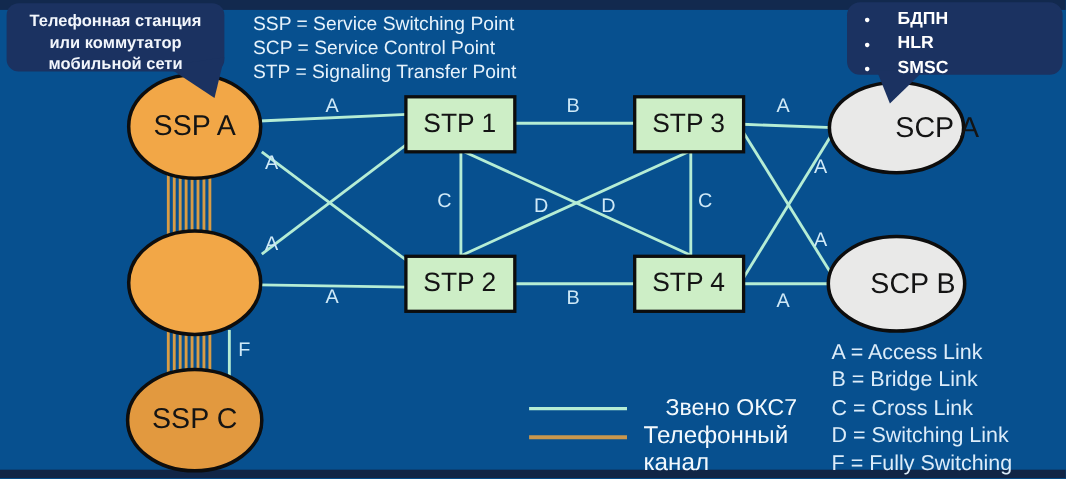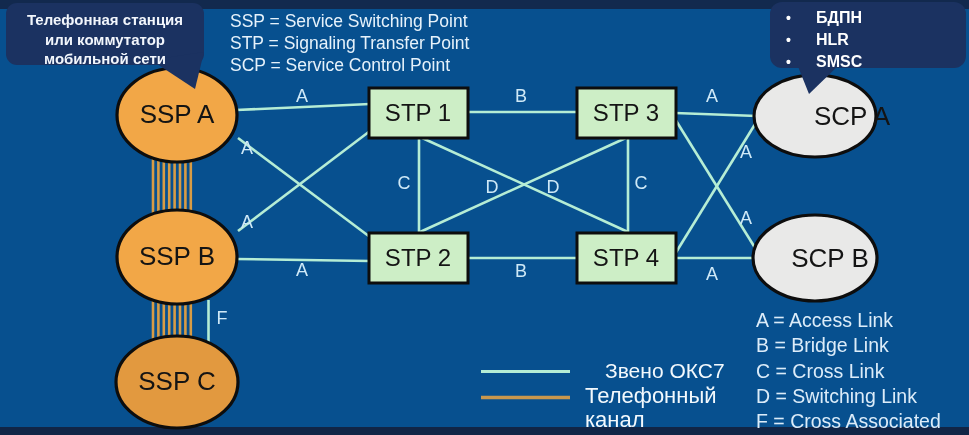--- a/index.html
+++ b/index.html
@@ -115,41 +115,40 @@
   </svg>
 
   <div class="tooltip-tl-text">
     <div>Телефонная станция</div>
     <div>или коммутатор</div>
     <div>мобильной сети</div>
   </div>
 
   <div class="acronyms">
     <div>SSP = Service Switching Point</div>
+    <div>SCP = Service Control Point</div>
     <div>STP = Signaling Transfer Point</div>
-    <div>SCP = Service Control Point</div>
   </div>
 
   <div class="tr-list">
     <div class="tr-item">
       <span class="tr-bullet">•</span>
       <span class="tr-text">БДПН</span>
     </div>
     <div class="tr-item">
       <span class="tr-bullet">•</span>
       <span class="tr-text">HLR</span>
     </div>
     <div class="tr-item">
       <span class="tr-bullet">•</span>
       <span class="tr-text">SMSC</span>
     </div>
   </div>
 
   <div class="node-label n26" style="left:177px;top:114px;">SSP A</div>
-  <div class="node-label n26" style="left:177px;top:256px;">SSP B</div>
   <div class="node-label n26" style="left:177px;top:381px;">SSP C</div>
   <div class="node-label n24" style="left:418px;top:113px;">STP 1</div>
   <div class="node-label n24" style="left:418px;top:258px;">STP 2</div>
   <div class="node-label n24" style="left:626px;top:113px;">STP 3</div>
   <div class="node-label n24" style="left:626px;top:258px;">STP 4</div>
   <div class="node-label n26" style="left:852px;top:116px;">SCP A</div>
   <div class="node-label n26" style="left:816px;top:258px;margin-left:14px;">SCP B</div>
 
   <span class="lbl" style="left:302px;top:96px;">A</span>
   <span class="lbl" style="left:247px;top:148px;">A</span>
@@ -168,16 +167,16 @@
   <span class="lbl" style="left:712px;top:274px;">A</span>
 
   <div class="line-legend-sig">Звено ОКС7</div>
   <div class="line-legend-phone">Телефонный канал</div>
 
   <div class="link-types">
     <div>A = Access Link</div>
     <div>B = Bridge Link</div>
     <div>C = Cross Link</div>
     <div>D = Switching Link</div>
-    <div>F = Cross Associated</div>
+    <div>F = Fully Switching</div>
   </div>
 
 </div>
 
 </body></html>

